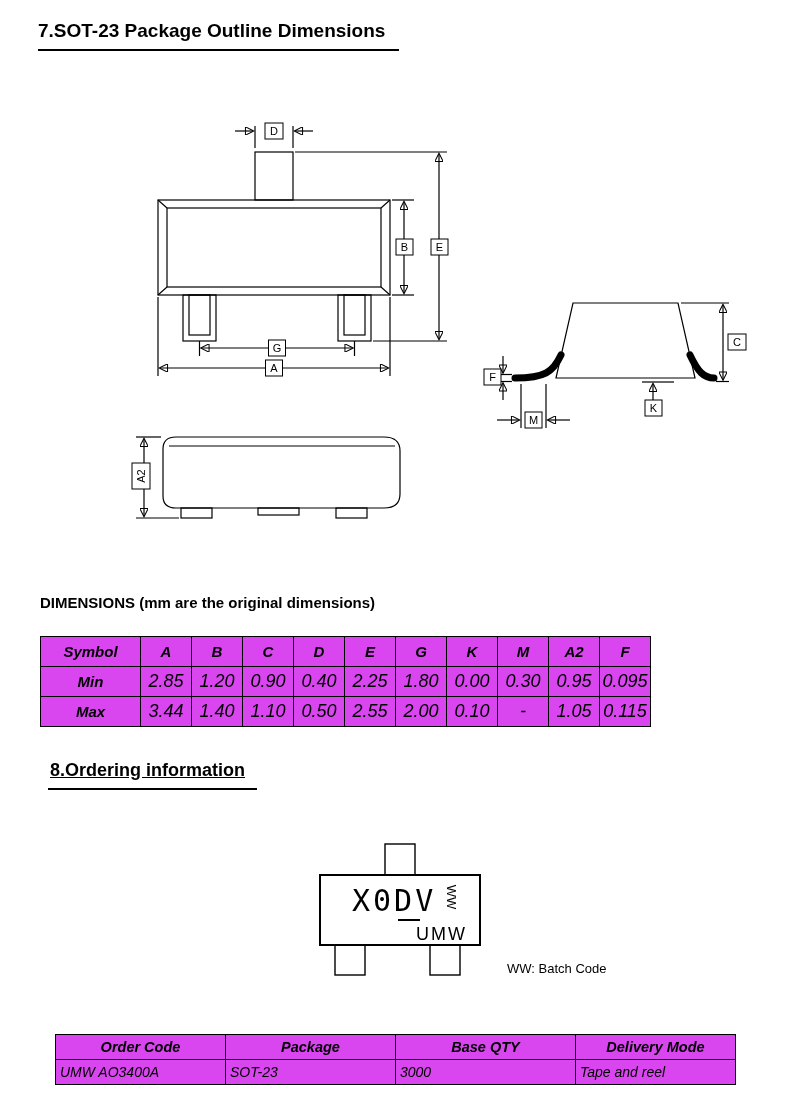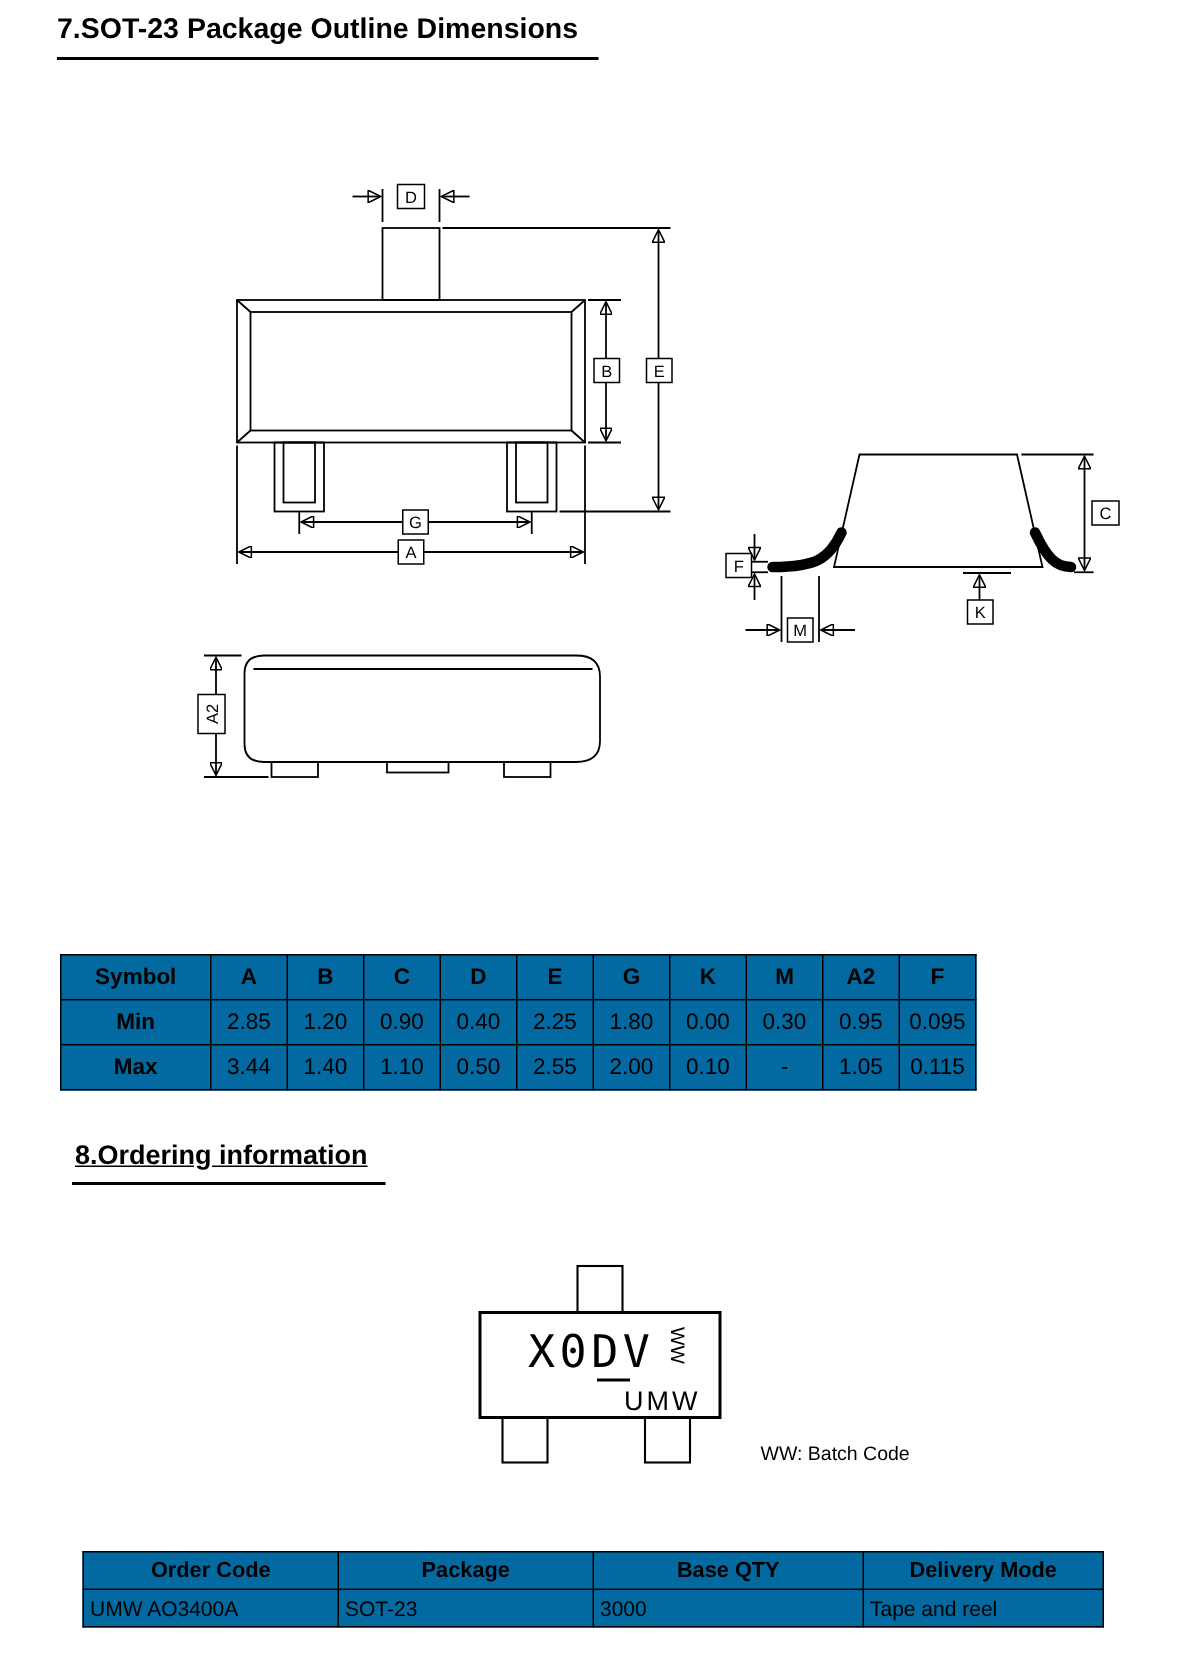--- a/index.html
+++ b/index.html
@@ -1,19 +1,19 @@
 <!DOCTYPE html>
 <html><head>
 <meta charset="utf-8">
 <style>
   * { margin:0; padding:0; box-sizing:border-box; }
   body { background:#fff; font-family:"Liberation Sans", sans-serif; color:#000; }
   .page { position:relative; width:790px; height:1102px; background:#fff; overflow:hidden; }
 
-  .title1 { position:absolute; left:38px; top:9px; font-size:19px; font-weight:bold;
+  .title1 { position:absolute; left:38px; top:20px; font-size:19px; font-weight:bold;
             border-bottom:2px solid #000; padding:0 14px 7px 0; }
   .dims-heading { position:absolute; left:40px; top:594px; font-size:15px; font-weight:bold; }
   .title2 { position:absolute; left:48px; top:760px; font-size:18px; font-weight:bold;
             border-bottom:2px solid #000; padding:0 12px 7px 2px;text-decoration:underline; }
 
   svg.outline-svg { position:absolute; left:0; top:60px; }
   svg.mark-svg { position:absolute; left:0; top:830px; }
 
   .outline-svg line, .outline-svg path, .outline-svg rect, .outline-svg polygon
     { stroke:#000; stroke-width:1.2; fill:none; }
@@ -23,24 +23,24 @@
 
   .mark-svg rect { stroke:#000; fill:none; stroke-width:1.4; }
   .mark-svg .body-rect { stroke-width:2; }
   .mark-svg line { stroke:#000; stroke-width:2; }
   .mark-svg text { fill:#000; }
   .mark-txt-big { font:30px "DejaVu Sans Mono", monospace; letter-spacing:3px; }
   .mark-txt-ww { font:13px "Liberation Sans", sans-serif; text-anchor:middle; }
   .mark-txt-umw { font:18px "Liberation Sans", sans-serif; letter-spacing:2px; }
   .mark-note { font:13px "Liberation Sans", sans-serif; }
 
-  table { border-collapse:collapse; background:#0369a1; }
+  table { border-collapse:collapse; background:#d946ef;font-style:italic; }
   .dims-table { position:absolute; left:40px; top:636px; }
   .dims-table th, .dims-table td { border:1.6px solid #000; text-align:center; vertical-align:middle;
-      height:30px; font-size:15px; padding:0 2px; }
+      height:30px; font-size:18px; padding:0 2px; }
   .dims-table th { font-size:15px; font-weight:bold; }
   .dims-table col.c-sym { width:100px; }
   .dims-table col.c-val { width:51px; }
 
   .order-table { position:absolute; left:55px; top:1034px; }
   .order-table th, .order-table td { border:1.6px solid #000; vertical-align:middle;
       height:25px; font-size:14px; padding:0 4px; }
   .order-table th { font-weight:bold; font-size:14.5px; }
   .order-table col.c1 { width:170px; } .order-table col.c2 { width:170px; }
   .order-table col.c3 { width:180px; } .order-table col.c4 { width:160px; }
@@ -200,20 +200,21 @@
         <line x1="179" y1="518" x2="136" y2="518"></line>
         <line x1="144" y1="439" x2="144" y2="516" marker-start="url(#arr)" marker-end="url(#arr)"></line>
         <g class="lbl">
           <rect x="132" y="463" width="18" height="26"></rect>
           <text x="141" y="480" transform="rotate(-90 141 476)">A2</text>
         </g>
       </g>
     </g>
   </svg>
 
+  <div class="dims-heading">DIMENSIONS (mm are the original dimensions)</div>
 
   <table class="dims-table">
     <colgroup>
         <col class="c-sym">
         <col class="c-val">
         <col class="c-val">
         <col class="c-val">
         <col class="c-val">
         <col class="c-val">
         <col class="c-val">

